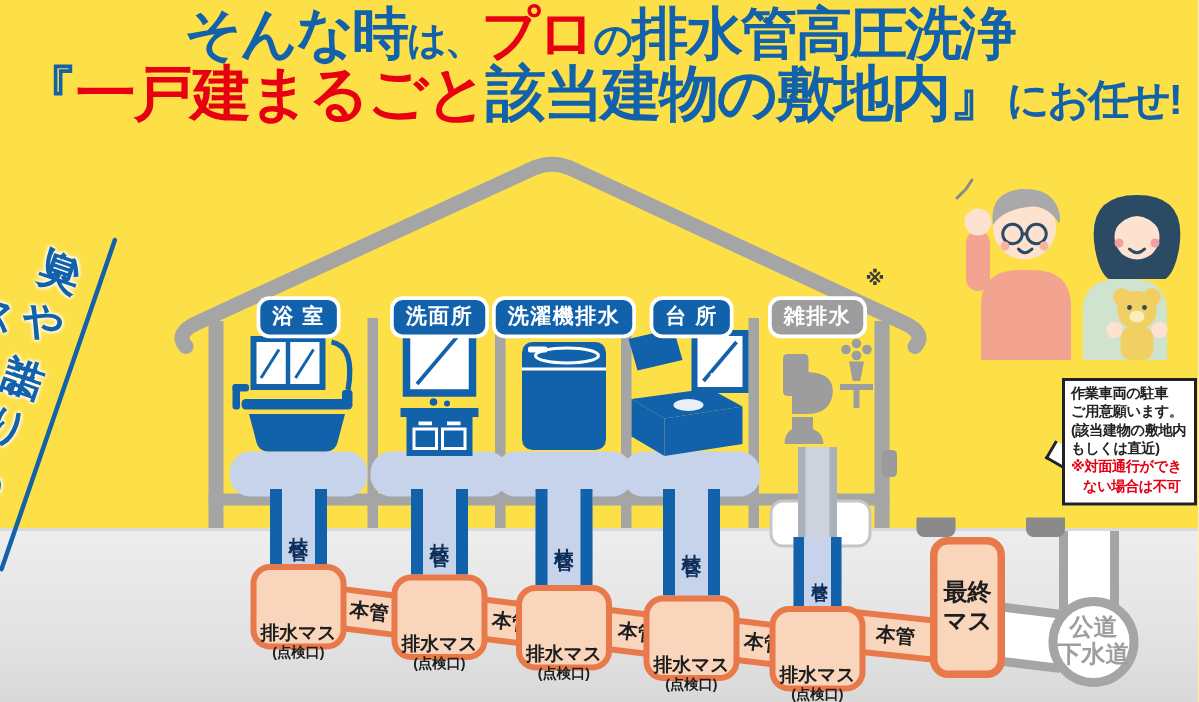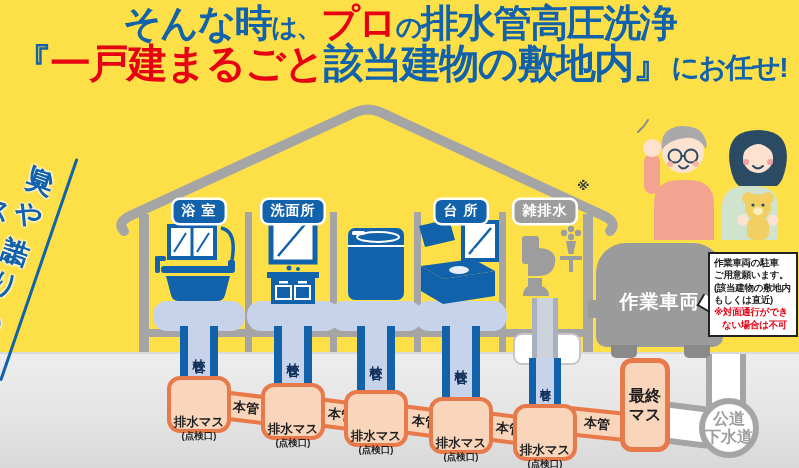--- a/index.html
+++ b/index.html
@@ -126,20 +126,21 @@
     <rect x="583" y="214" width="10" height="138" fill="#a5a5a5"></rect>
     <rect x="139" y="329" width="454" height="8" fill="#a5a5a5"></rect>
     <rect x="245" y="212" width="7" height="140" fill="#a5a5a5"></rect>
     <rect x="330" y="212" width="7" height="140" fill="#a5a5a5"></rect>
     <rect x="414" y="212" width="7" height="140" fill="#a5a5a5"></rect>
     <rect x="499" y="212" width="7" height="140" fill="#a5a5a5"></rect>
   </svg>
 
   <div class="pill" style="left:199px">浴 室</div>
   <div class="pill" style="left:293px">洗面所</div>
+  <div class="pill" style="left:376px">洗濯機排水</div>
   <div class="pill" style="left:461px">台 所</div>
   <div class="pill gray" style="left:545px">雑排水</div>
   <span class="note-mark">※</span>
 
   <div class="base" style="left:199px"></div>
   <div class="base" style="left:293px"></div>
   <div class="base" style="left:376px"></div>
   <div class="base" style="left:461px"></div>
 
   <svg class="fx" style="left:153px;top:216px" width="92" height="90" viewBox="0 0 92 90">
@@ -262,23 +263,20 @@
 
   <div class="vpipe"></div>
   <div class="hpipe"></div>
   <div class="sewer">
     <span>公道</span>
     <span>下水道</span>
   </div>
 
   <div class="mirror l"></div>
   <div class="mirror r"></div>
-  <div class="van">
-    <span class="lbl">作業車両</span>
-  </div>
   <div class="wheel l"></div>
   <div class="wheel r"></div>
 
   <div class="note-tail"></div>
   <div class="note">
     <div>作業車両の駐車</div>
     <div>ご用意願います。</div>
     <div>(該当建物の敷地内</div>
     <div>もしくは直近)</div>
     <div class="red">※対面通行ができ</div>

